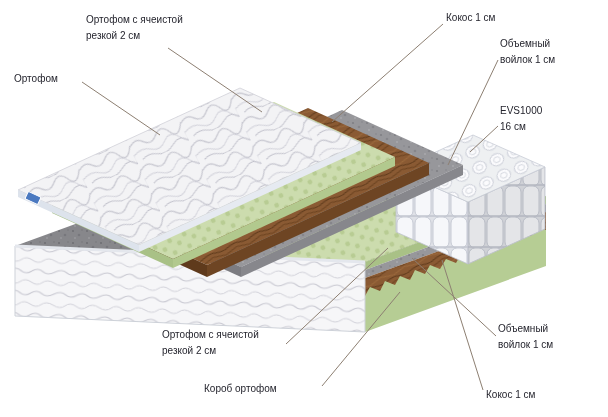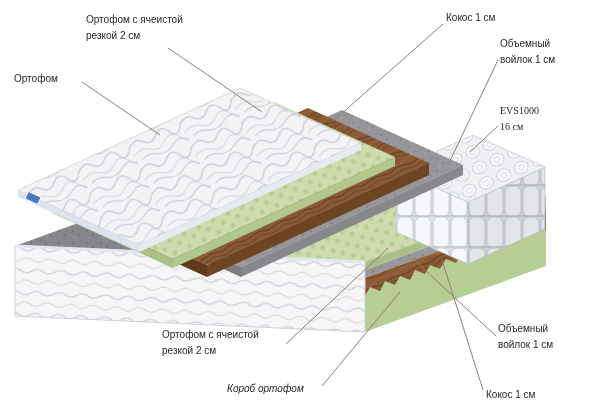--- a/index.html
+++ b/index.html
@@ -139,34 +139,34 @@
     <div>резкой 2 см</div>
   </div>
 
   <div class="lbl" style="left:446px;top:10px;">Кокос 1 см</div>
 
   <div class="lbl" style="left:500px;top:36px;">
     <div>Объемный</div>
     <div>войлок 1 см</div>
   </div>
 
-  <div class="lbl" style="left:500px;top:103px;font-family:Liberation Serif, serif;">
+  <div class="lbl" style="left:500px;top:103px;">
     <div>EVS1000</div>
     <div>16 см</div>
   </div>
 
   <div class="lbl" style="left:14px;top:71px;">Ортофом</div>
 
   <div class="lbl" style="left:162px;top:327px;">
     <div>Ортофом с ячеистой</div>
     <div>резкой 2 см</div>
   </div>
 
   <div class="lbl" style="left:498px;top:321px;">
     <div>Объемный</div>
     <div>войлок 1 см</div>
   </div>
 
-  <div class="lbl" style="left:227px;top:381px;font-style:italic;">Короб ортофом</div>
+  <div class="lbl" style="left:204px;top:381px;">Короб ортофом</div>
 
   <div class="lbl" style="left:486px;top:387px;">Кокос 1 см</div>
 
 </div>
 
 </body></html>

